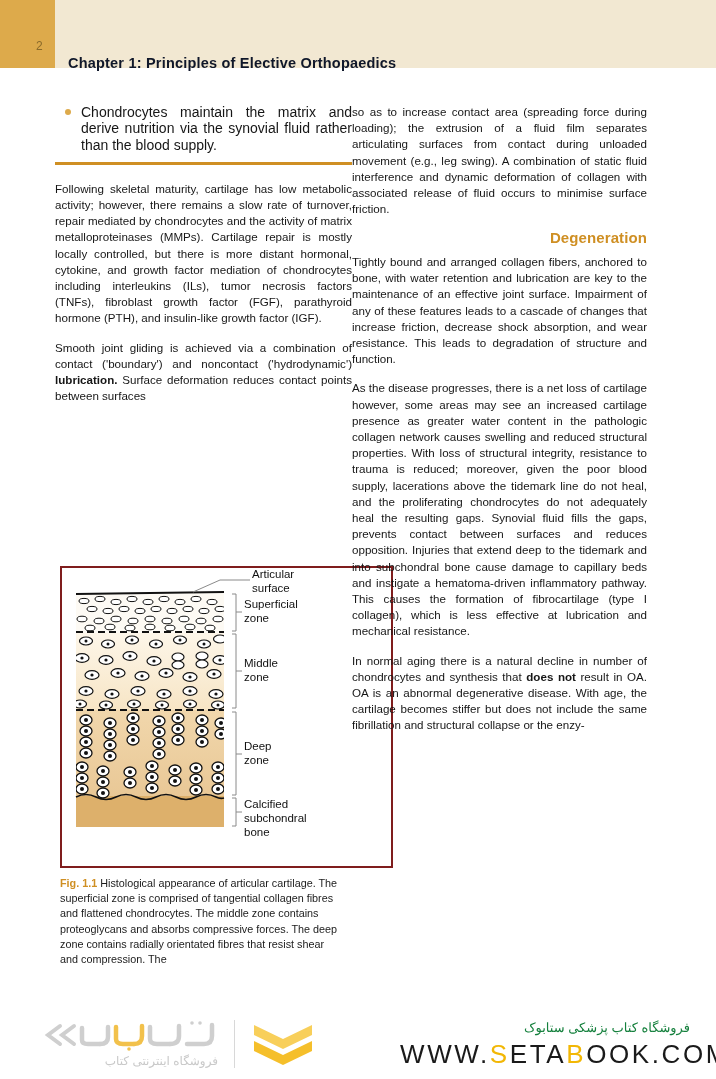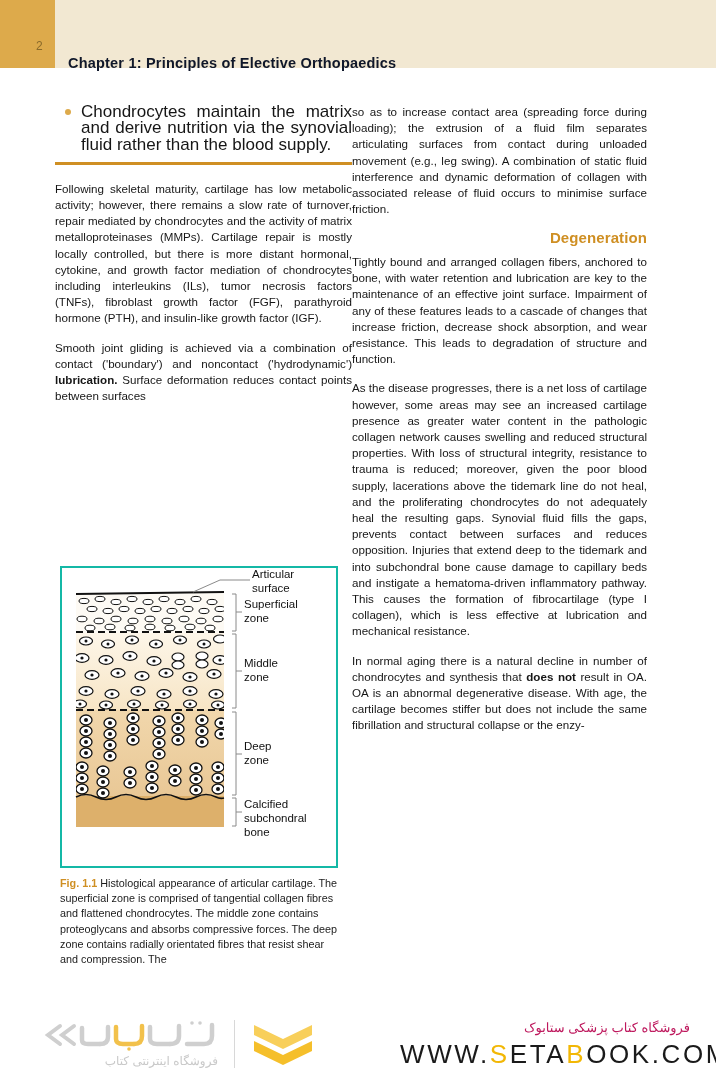--- a/index.html
+++ b/index.html
@@ -83,44 +83,44 @@
   }
   .bullet-dot {
     width: 6px;
     height: 6px;
     border-radius: 50%;
     background: #ddaa4b;
     margin: 5px 10px 0 10px;
     flex: 0 0 auto;
   }
   .bullet-text {
-    font-size: 17px;
+    font-size: 14px;
     line-height: 16.4px;
     color: #161616;
     text-align: justify;
     flex: 1 1 auto;
   }
   #callout-rule {
     height: 2.5px;
     background: #cf8f23;
     margin: 9px 0 16px 0;
     width: 100%;
   }
 
   
   #figure-block {
     position: absolute;
     left: 60px; top: 566px;
     width: 280px;
   }
   #figure-frame {
     position: relative;
-    width: 278px;
+    width: 333px;
     height: 302px;
-    border: 2px solid #14b8a6;
+    border: 2px solid #7f1d1d;
     background: #ffffff;
     box-sizing: border-box;
     overflow: hidden;
   }
   #cartilage-svg { display: block; }
 
   #figure-caption {
     margin-top: 8px;
     font-size: 10.8px;
     line-height: 15.2px;
@@ -210,21 +210,21 @@
     height: 48px;
   }
   #footer-right {
     position: absolute;
     left: 400px; top: 10px;
     width: 290px;
     text-align: right;
   }
   #footer-fa-line {
     font-size: 13px;
-    color: #be185d;
+    color: #15803d;
     direction: rtl;
     line-height: 20px;
   }
   #footer-url {
     margin-top: 4px;
     font-size: 26px;
     letter-spacing: 2.6px;
     color: #1a1a1a;
     font-family: "Liberation Sans", sans-serif;
     line-height: 24px;

